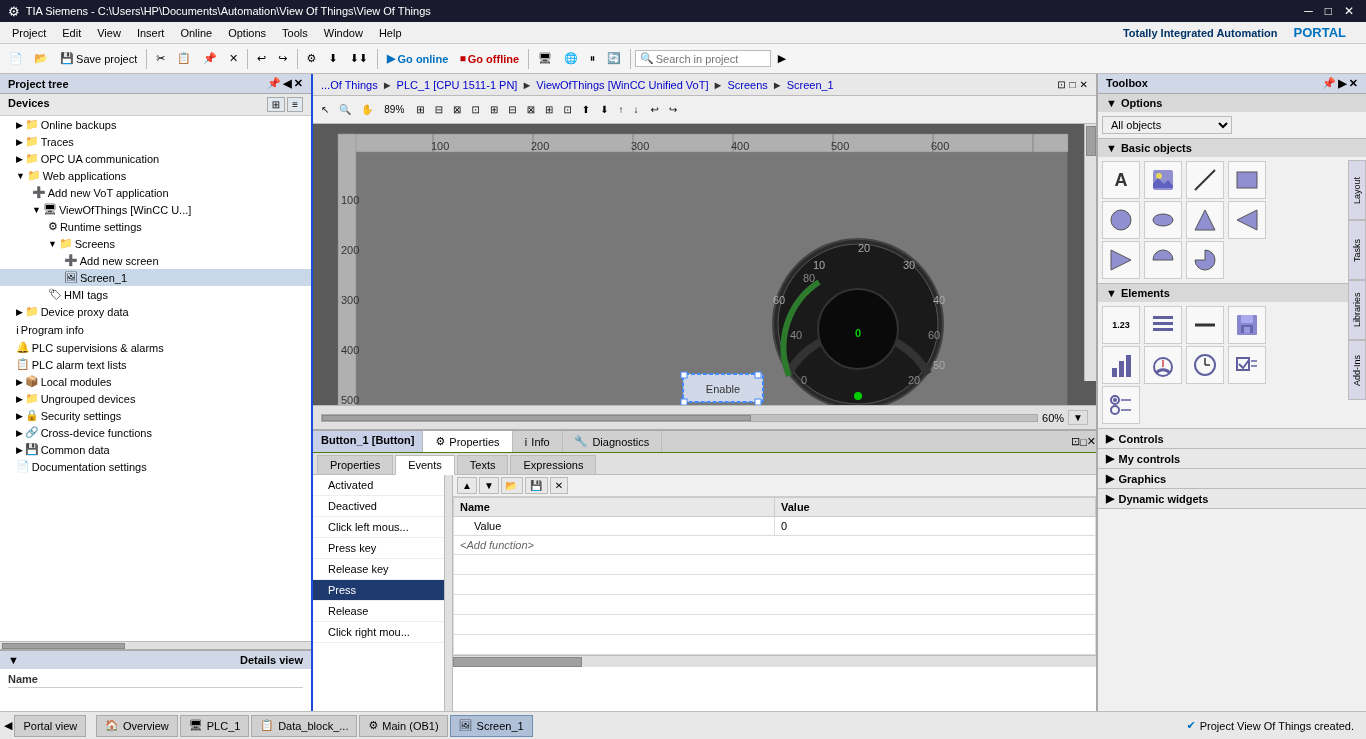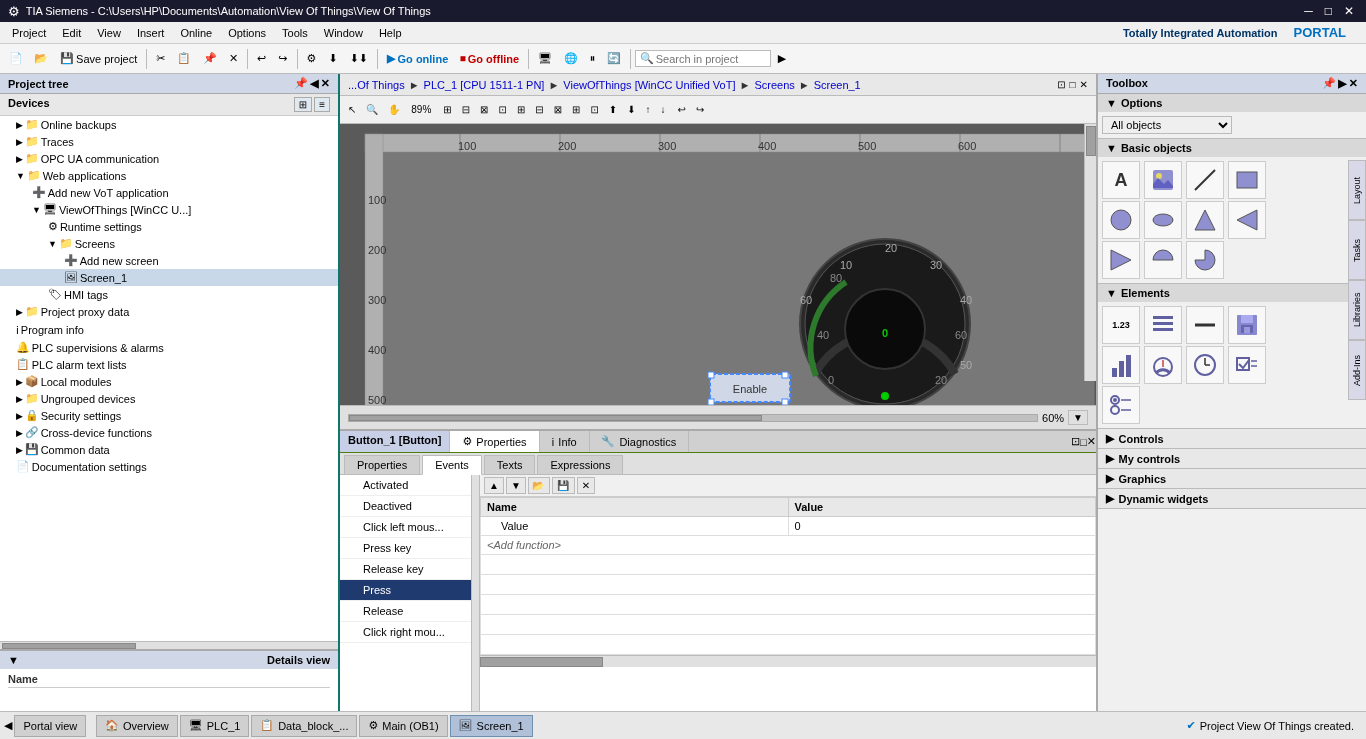--- a/index.html
+++ b/index.html
@@ -19,21 +19,21 @@
     #toolbar { background: #f5f5f5; height: 30px; display: flex; align-items: center; padding: 0 4px; border-bottom: 1px solid #bbb; gap: 2px; }
     #toolbar .tool-btn { background: transparent; border: 1px solid transparent; cursor: pointer; padding: 2px 4px; font-size: 11px; display: flex; align-items: center; gap: 2px; }
     #toolbar .separator { width: 1px; height: 20px; background: #bbb; margin: 0 2px; }
     .go-online { color: #0070c0; font-weight: bold; }
     .go-offline { color: #c00000; font-weight: bold; }
     
     
     #main { display: flex; height: calc(739px - 74px); }
     
     
-    #left-panel { width: 340px; background: #f0f0f0; border-right: 2px solid #0f766e; display: flex; flex-direction: column; }
+    #left-panel { width: 313px; background: #f0f0f0; border-right: 2px solid #1d4ed8; display: flex; flex-direction: column; }
     #left-panel-header { background: #d0d8e8; padding: 3px 8px; font-weight: bold; font-size: 11px; border-bottom: 1px solid #aaa; display: flex; justify-content: space-between; align-items: center; }
     #left-panel-header .controls { display: flex; gap: 2px; }
     #devices-header { background: #e8e8e8; padding: 3px 8px; font-weight: bold; border-bottom: 1px solid #ccc; display: flex; justify-content: space-between; }
     #tree-area { flex: 1; overflow-y: auto; background: white; }
     .tree-item { padding: 2px 4px; cursor: pointer; display: flex; align-items: center; gap: 2px; white-space: nowrap; }
     .tree-item.selected { background: #c8d8e8; }
     .tree-arrow { font-size: 9px; cursor: pointer; }
     
     
     #details-view { height: 90px; border-top: 2px solid #aaa; background: #f0f0f0; }
@@ -67,21 +67,21 @@
     
     
     #bottom-panel { height: 310px; border-top: 2px solid #aaa; display: flex; flex-direction: column; background: #f5f5f5; }
     #bottom-panel-tabs { display: flex; gap: 2px; background: #e0e0e0; border-bottom: 1px solid #bbb; padding: 2px 4px 0; }
     .panel-tab { padding: 3px 12px; background: #d0d0d0; border: 1px solid #bbb; border-bottom: none; cursor: pointer; font-size: 11px; }
     .panel-tab.active { background: white; border-bottom: 1px solid white; margin-bottom: -1px; }
     #bottom-panel-content { flex: 1; display: flex; overflow: hidden; }
     
     
     #events-sidebar { width: 140px; border-right: 1px solid #bbb; background: white; overflow-y: auto; }
-    .event-item { padding: 4px 23px; cursor: pointer; border-bottom: 1px solid #eee; }
+    .event-item { padding: 4px 15px; cursor: pointer; border-bottom: 1px solid #eee; }
     .event-item.active { background: #1e3a6e; color: white; font-weight: normal; }
     
     
     #events-table-area { flex: 1; background: white; overflow-y: auto; }
     .events-toolbar { background: #f0f0f0; padding: 2px 4px; border-bottom: 1px solid #ccc; display: flex; gap: 2px; }
     .ev-btn { background: #e8e8e8; border: 1px solid #bbb; padding: 2px 4px; cursor: pointer; font-size: 10px; }
     table.events-table { width: 100%; border-collapse: collapse; }
     table.events-table th { background: #e8e8e8; border: 1px solid #ccc; padding: 3px 6px; text-align: left; font-size: 11px; }
     table.events-table td { border: 1px solid #ddd; padding: 3px 6px; font-size: 11px; }
     table.events-table tr.selected-row td { background: #fff3e0; border: 2px solid #e07000; }
@@ -258,21 +258,21 @@
         <span>🖼</span>
         <span>Screen_1</span>
       </div>
       <div class="tree-item" style="padding-left:48px;">
         <span>🏷</span>
         <span>HMI tags</span>
       </div>
       <div class="tree-item" style="padding-left:16px;">
         <span class="tree-arrow">▶</span>
         <span>📁</span>
-        <span>Project proxy data</span>
+        <span>Device proxy data</span>
       </div>
       <div class="tree-item" style="padding-left:16px;">
         <span>ℹ</span>
         <span>Program info</span>
       </div>
       <div class="tree-item" style="padding-left:16px;">
         <span>🔔</span>
         <span>PLC supervisions &amp; alarms</span>
       </div>
       <div class="tree-item" style="padding-left:16px;">

